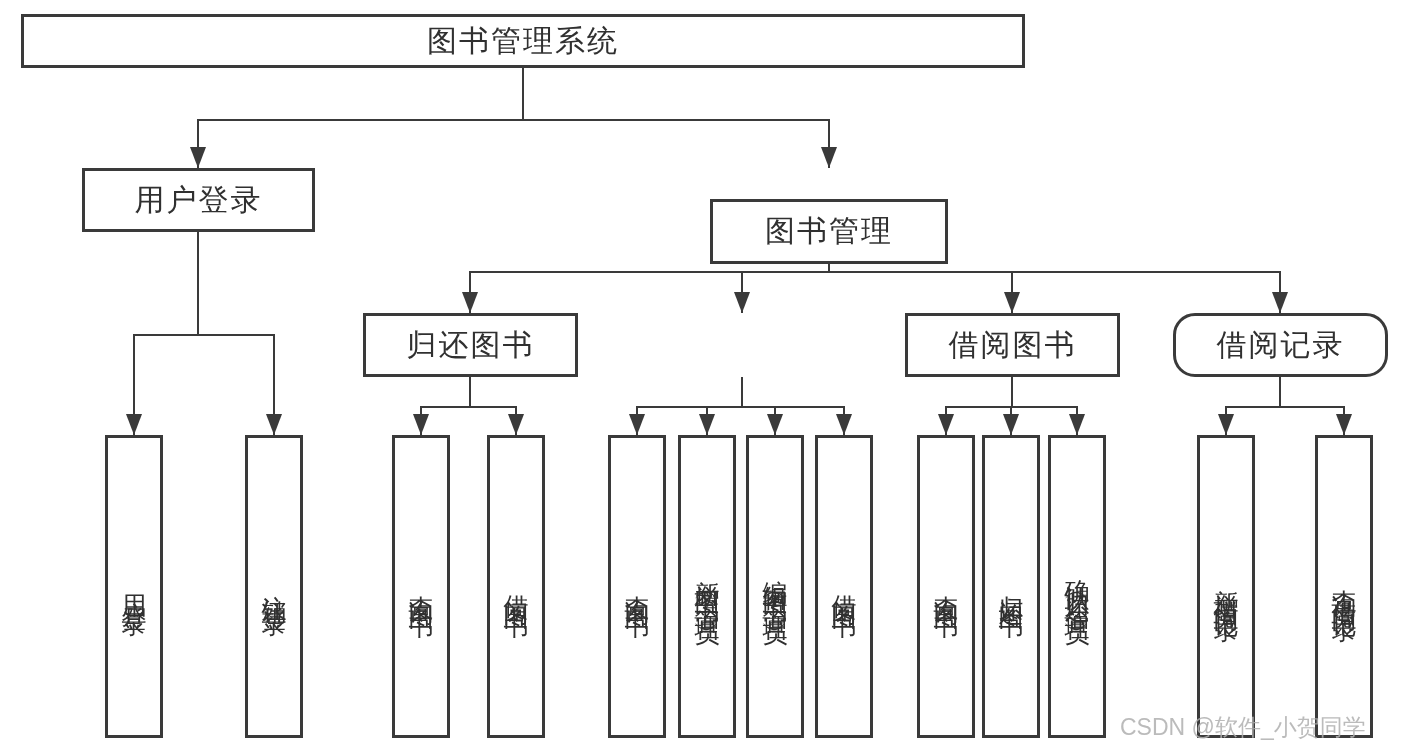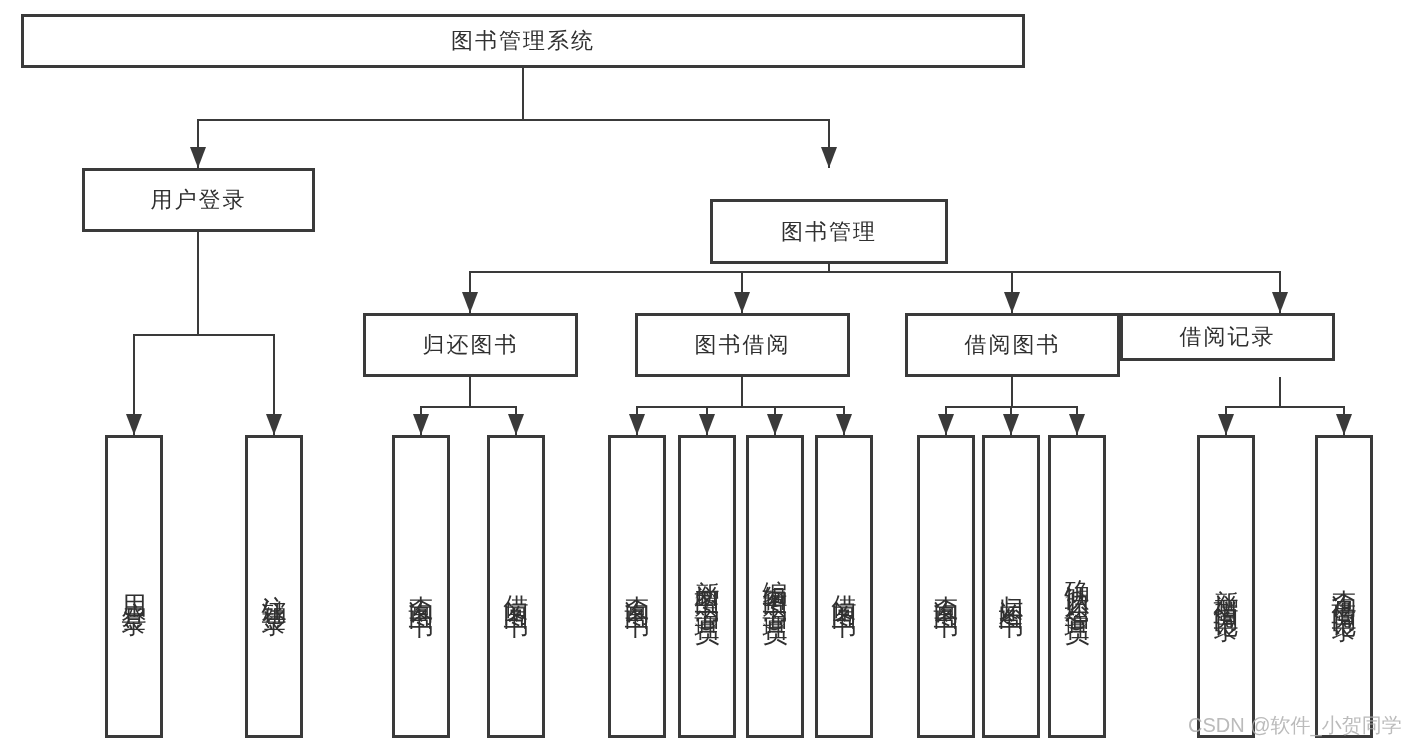--- a/index.html
+++ b/index.html
@@ -20,21 +20,21 @@
     box-sizing: border-box;
     background: #ffffff;
     border: 3px solid #3a3a3a;
     display: flex;
     align-items: center;
     justify-content: center;
     color: #303030;
     z-index: 2;
   }
   .node.h span {
-    font-size: 22px;
+    font-size: 30px;
     letter-spacing: 2px;
     white-space: nowrap;
   }
   .node.v span {
     writing-mode: vertical-rl;
     text-orientation: mixed;
     font-size: 25px;
     letter-spacing: 6px;
     line-height: 1;
   }
@@ -47,23 +47,23 @@
     position: absolute;
     width: 0;
     height: 0;
     border-left: 8px solid transparent;
     border-right: 8px solid transparent;
     border-top: 21px solid #3a3a3a;
     z-index: 1;
   }
   #watermark {
     position: absolute;
-    left: 1188px;
+    left: 1120px;
     top: 712px;
-    font-size: 20px;
+    font-size: 23px;
     color: rgba(175, 175, 175, 0.85);
     white-space: nowrap;
     z-index: 3;
   }
 </style>
 </head>
 <body>
 
 <div id="stage">
   <div id="watermark">CSDN @软件_小贺同学</div>
@@ -124,27 +124,24 @@
     </div>
     <div class="node h" style="left: 82px; top: 168px; width: 233px; height: 64px;">
       <span>用户登录</span>
     </div>
     <div class="node h" style="left: 710px; top: 168px; width: 238px; height: 65px; margin-top: 31px;">
       <span>图书管理</span>
     </div>
     <div class="node h" style="left: 363px; top: 313px; width: 215px; height: 64px;">
       <span>归还图书</span>
     </div>
-    <div class="node h" style="left: 635px; top: 313px; width: 215px; height: 64px;">
-      <span>图书借阅</span>
-    </div>
     <div class="node h" style="left: 905px; top: 313px; width: 215px; height: 64px;">
       <span>借阅图书</span>
     </div>
-    <div class="node h" style="left: 1120px; top: 313px; width: 215px; height: 48px;">
+    <div class="node h" style="left: 1173px; top: 313px; width: 215px; height: 64px; border-radius: 22px;">
       <span>借阅记录</span>
     </div>
     <div class="node v" style="left: 105px; top: 435px; width: 58px; height: 303px;">
       <span>用户登录</span>
     </div>
     <div class="node v" style="left: 245px; top: 435px; width: 58px; height: 303px;">
       <span>注销登录</span>
     </div>
     <div class="node v" style="left: 392px; top: 435px; width: 58px; height: 303px;">
       <span>查询图书</span>

